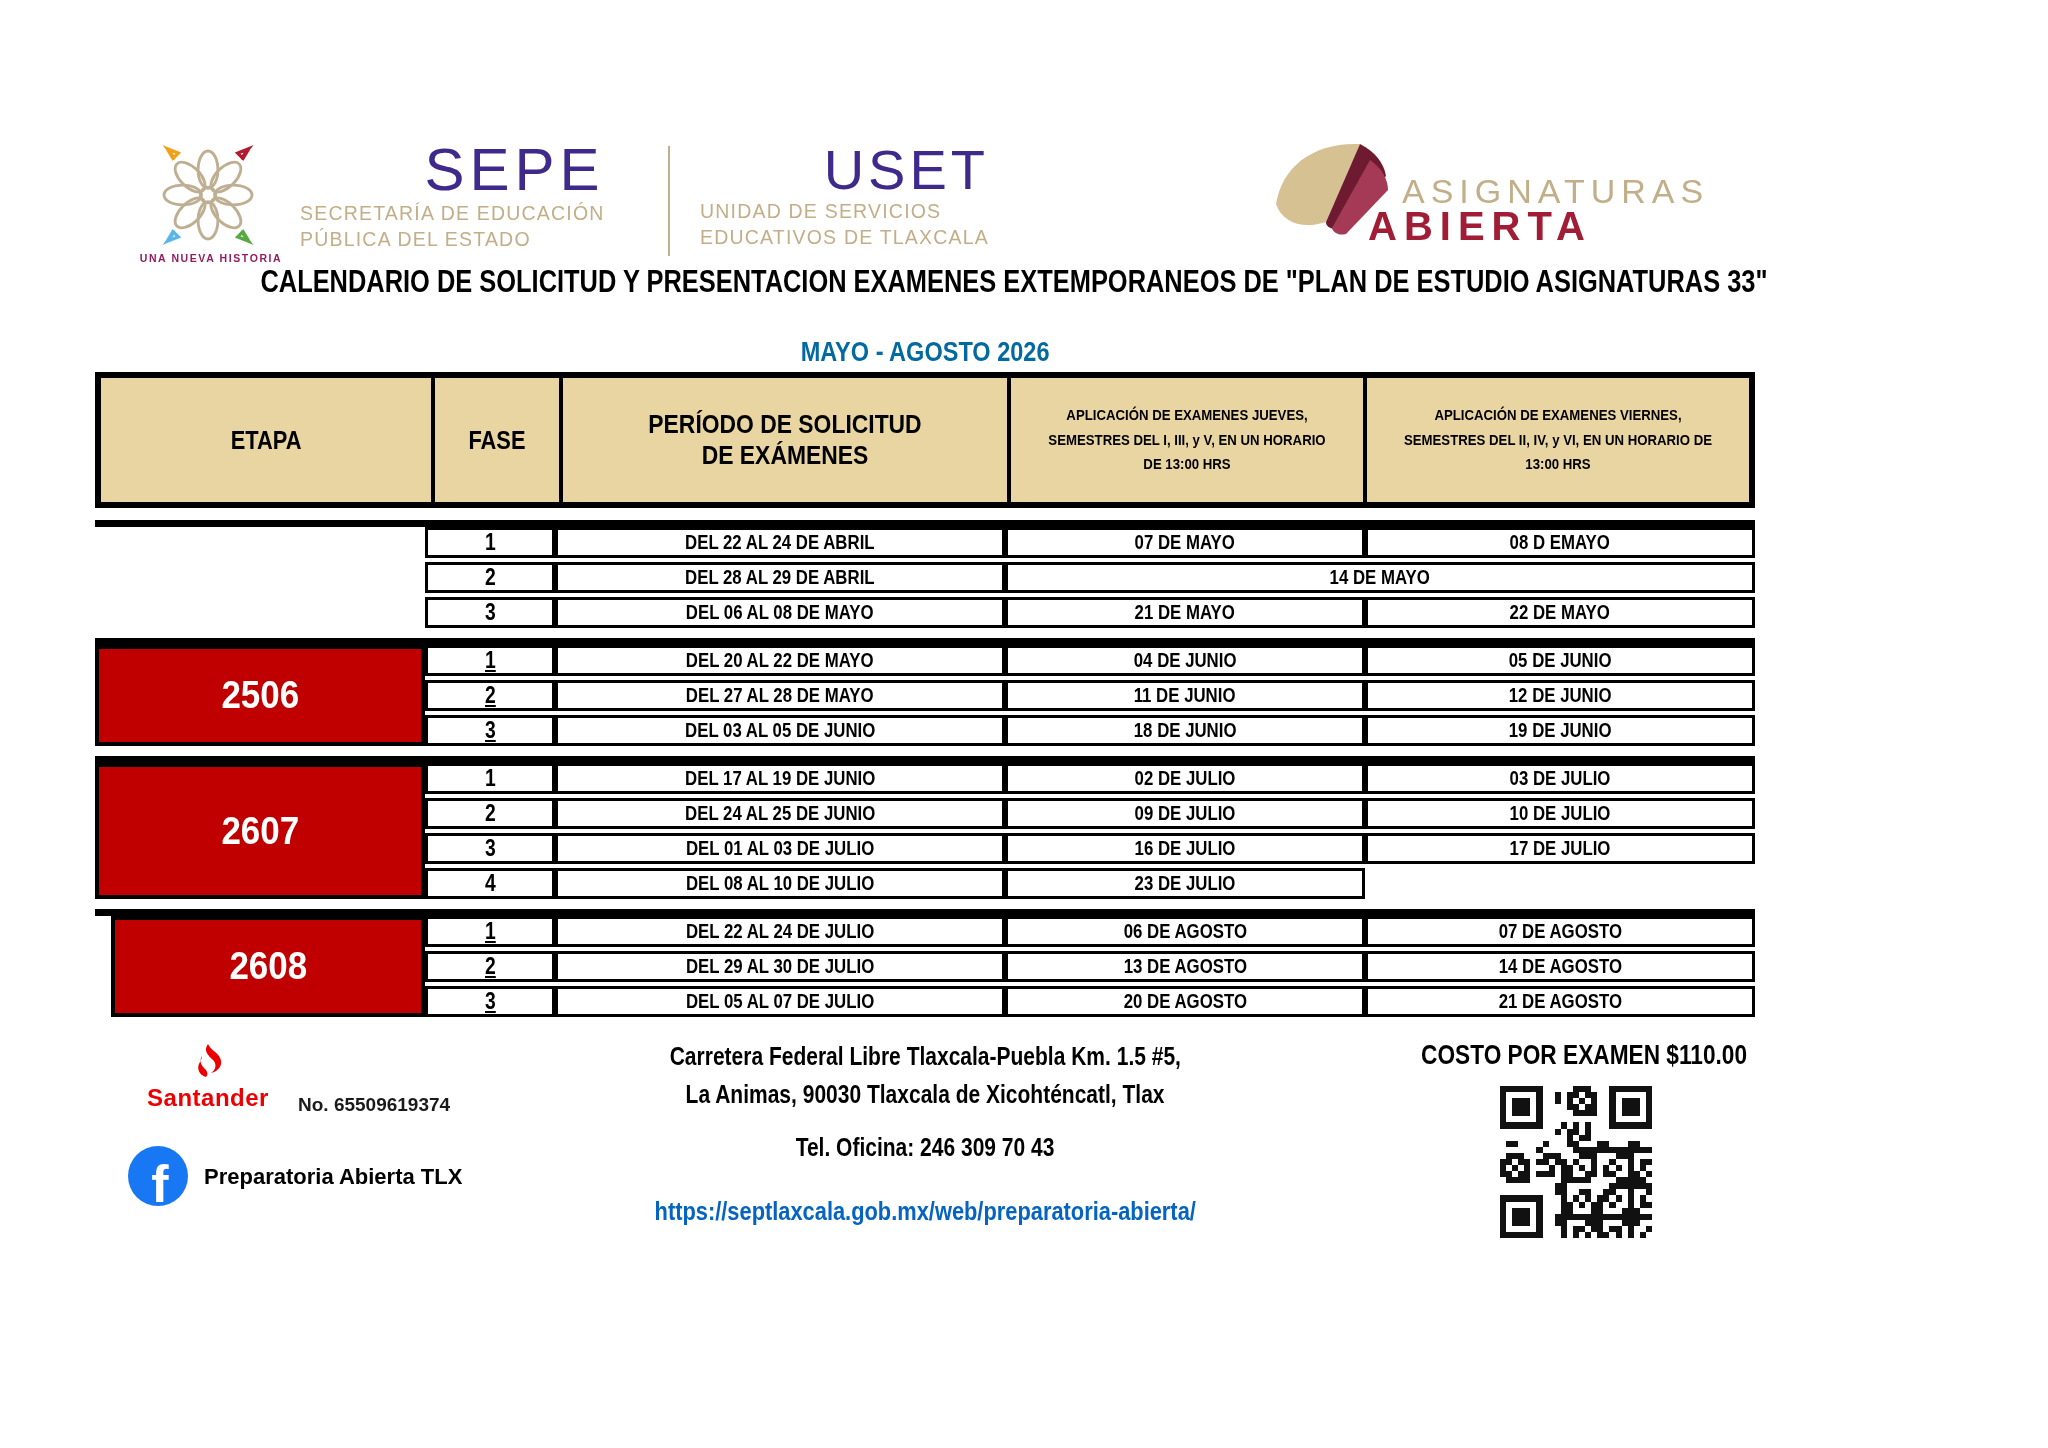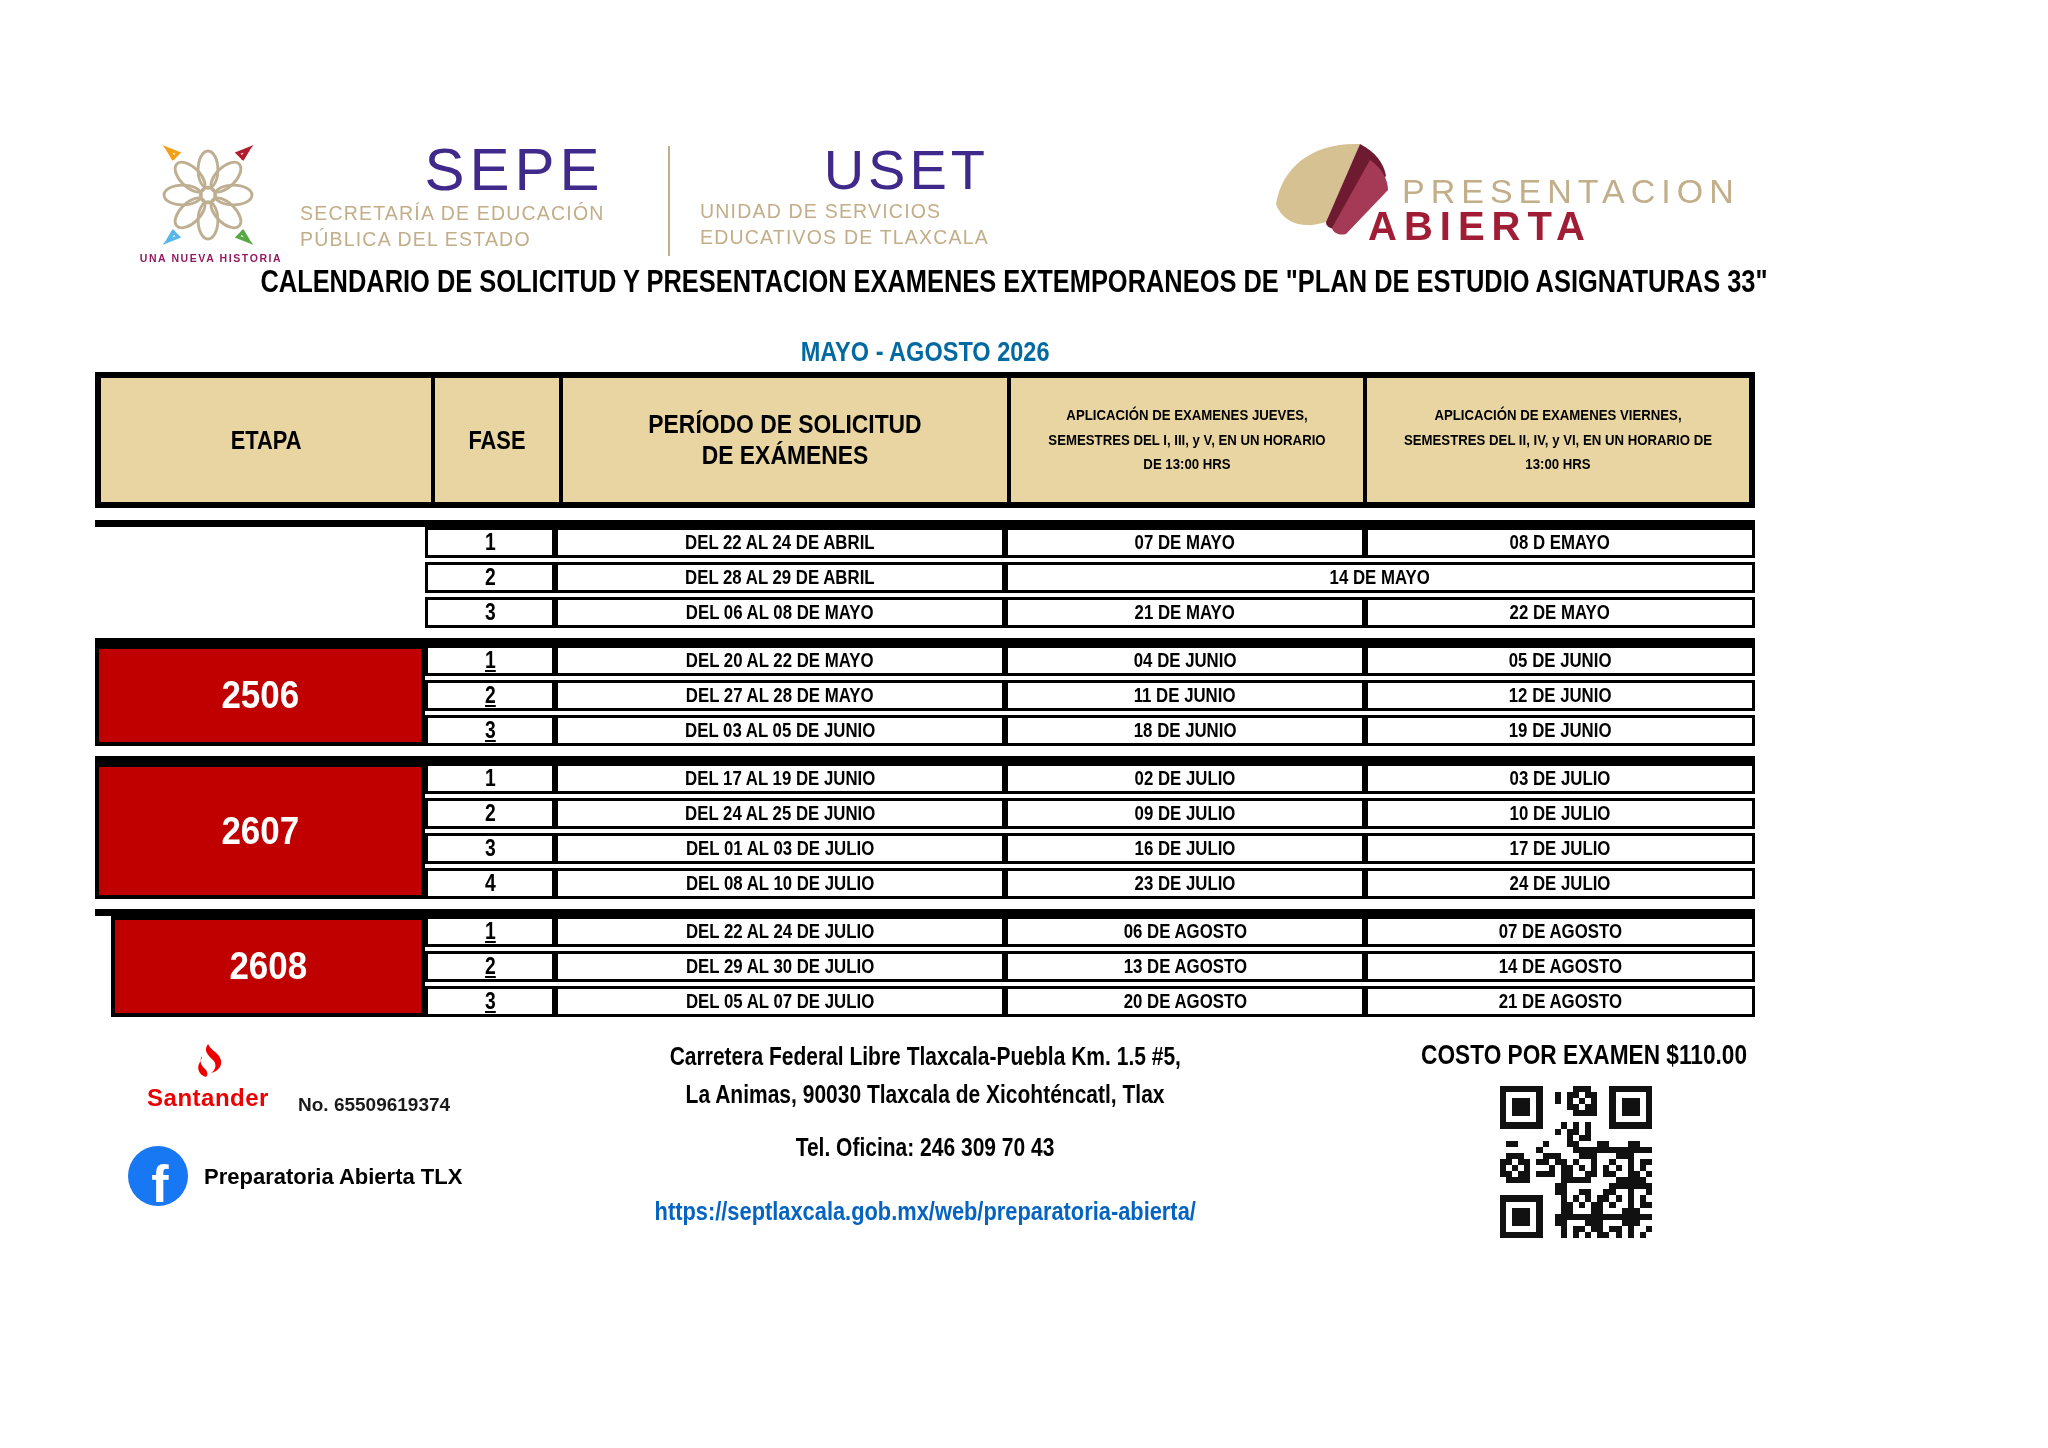--- a/index.html
+++ b/index.html
@@ -122,21 +122,21 @@
     <div class="acronym">USET</div>
     <div class="orgline">UNIDAD DE SERVICIOS</div>
     <div class="orgline">EDUCATIVOS DE TLAXCALA</div>
   </div>
 
   <svg class="book" viewBox="0 0 150 130">
     <path d="M4 78 C10 40 42 16 88 18 L54 96 C30 104 10 96 4 78 Z" fill="#D6C193"></path>
     <path d="M88 18 C104 26 112 38 114 50 L66 102 C58 104 54 100 54 96 Z" fill="#6E1A30"></path>
     <path d="M98 34 C110 42 116 54 116 64 L74 108 C66 110 61 106 60 102 Z" fill="#A43A55"></path>
   </svg>
-  <div class="prep-line1">PRESENTACION</div>
+  <div class="prep-line1">ASIGNATURAS</div>
   <div class="prep-line2">ABIERTA</div>
 
   <div class="doc-title"><span class="cond">CALENDARIO DE SOLICITUD Y PRESENTACION EXAMENES EXTEMPORANEOS DE "PLAN DE ESTUDIO ASIGNATURAS 33"</span></div>
   <div class="doc-subtitle"><span class="cond">MAYO - AGOSTO 2026</span></div>
 
   <div class="tablewrap">
     <div class="thead">
       <div class="th th-etapa">
           <span class="cond">ETAPA</span>
         </div>
@@ -271,23 +271,20 @@
             <span class="cond">17 DE JULIO</span>
           </div>
           <div class="cell fase" style="grid-area: 4 / 2;">
             <span class="cond">4</span>
           </div>
           <div class="cell date" style="grid-area: 4 / 3;">
             <span class="cond">DEL 08 AL 10 DE JULIO</span>
           </div>
           <div class="cell date" style="grid-area: 4 / 4;">
             <span class="cond">23 DE JULIO</span>
-          </div>
-          <div class="cell date" style="grid-area: 4 / 5;">
-            <span class="cond">24 DE JULIO</span>
           </div>
         </div>
         <div class="group">
           <div class="etapa" style="grid-area: 1 / 1 / span 3; margin-left: 16px;">
             <span class="cond">2608</span>
           </div>
           <div class="cell fase" style="grid-area: 1 / 2;">
             <span class="cond u">1</span>
           </div>
           <div class="cell date" style="grid-area: 1 / 3;">

